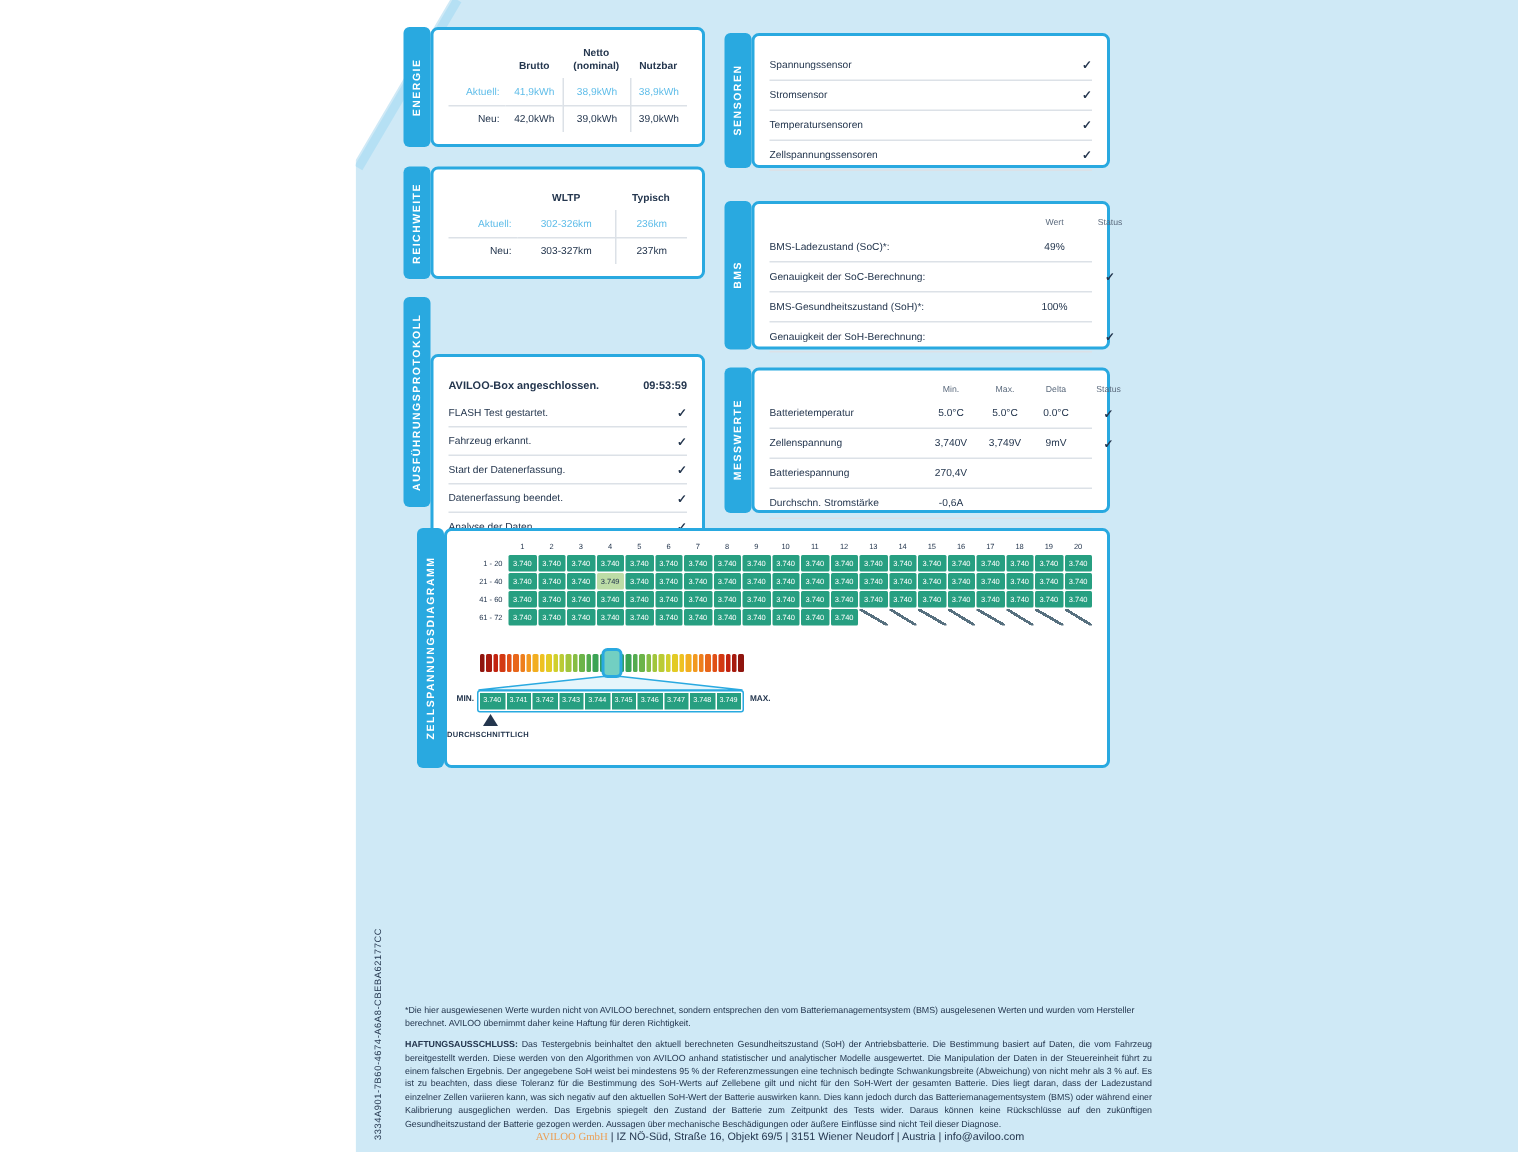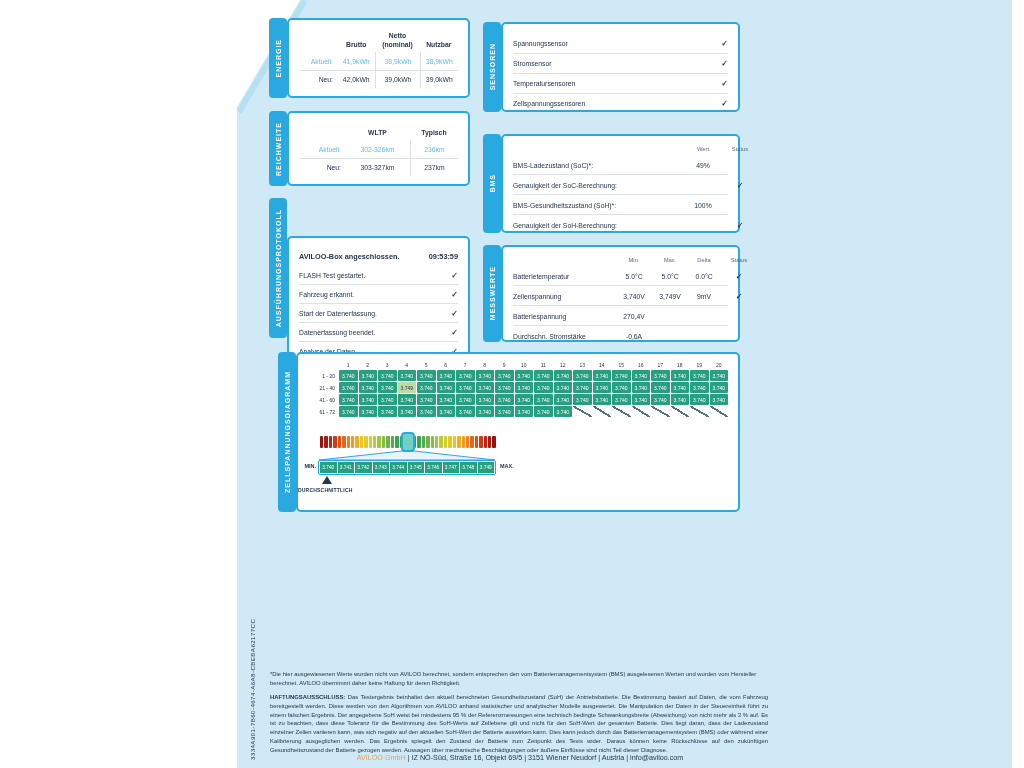--- a/index.html
+++ b/index.html
@@ -53,21 +53,21 @@
   .minmax{position:absolute;top:109px;font-size:5.5px;font-weight:bold;}
   #min-label{left:0;width:18px;text-align:right;}
   #max-label{left:202px;}
   #avg-triangle{position:absolute;left:24px;top:122px;width:0;height:0;border-left:5px solid transparent;border-right:5px solid transparent;border-bottom:8px solid #24364e;}
   #avg-label{position:absolute;left:0;top:133px;font-size:5px;font-weight:bold;letter-spacing:.2px;}
   
   .footnote{position:absolute;left:270px;top:664px;width:498px;font-size:5.9px;line-height:1.55;color:#24364e;}
   .disclaimer{position:absolute;left:270px;top:687px;width:498px;font-size:5.9px;line-height:1.5;color:#24364e;text-align:justify;}
   .disclaimer b{font-weight:bold;}
   .company-line{position:absolute;left:270px;top:746px;width:500px;text-align:center;font-size:7.2px;color:#24364e;}
-  .brand{color:#eb9f55;}
+  .brand{color:#eb9f55;font-family:Liberation Serif, serif;}
   .report-id{position:absolute;left:249px;top:588px;height:172px;writing-mode:vertical-rl;transform:rotate(180deg);font-size:6.2px;letter-spacing:.4px;color:#24364e;white-space:nowrap;}
 </style>
 </head>
 <body>
 
 <div class="canvas">
   <div class="bluearea">
     <div class="fold"></div>
   </div>
 

